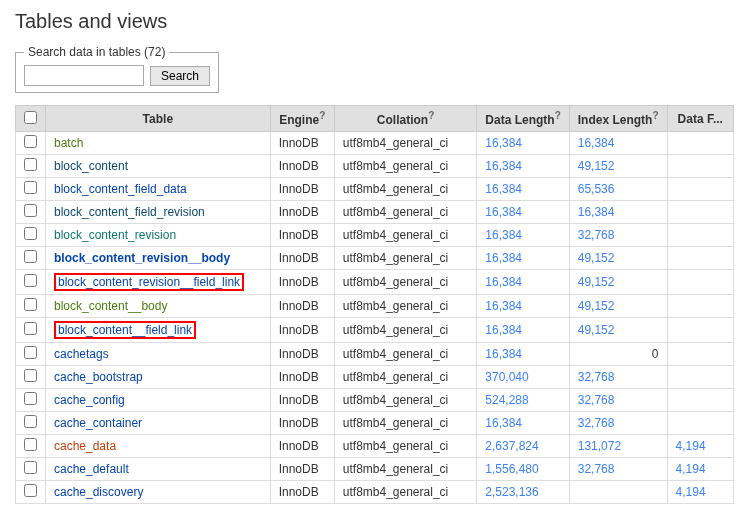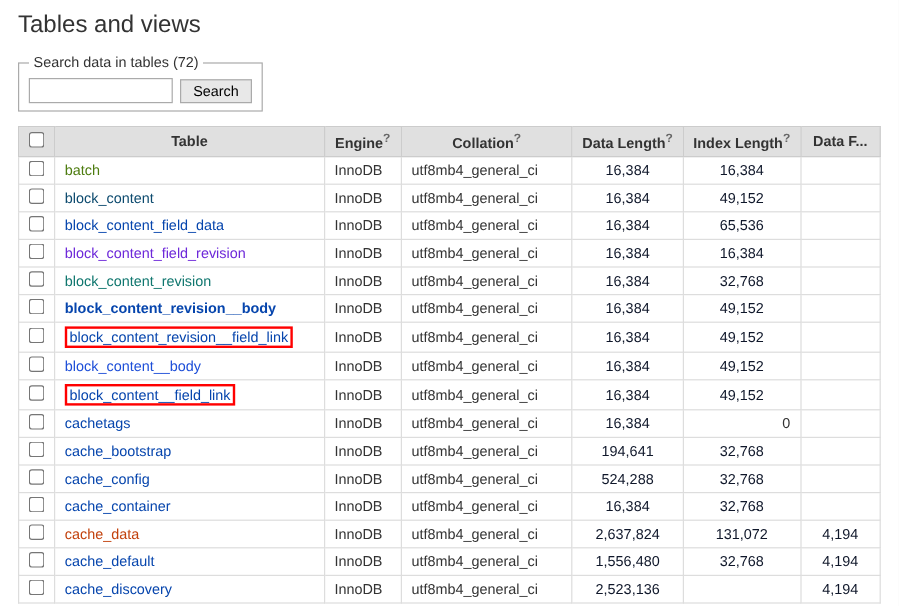--- a/index.html
+++ b/index.html
@@ -65,22 +65,22 @@
     }
     .data-table td {
       border: 1px solid #ddd;
       padding: 3px 8px;
     }
     .data-table td.table-name {
       color: #0645ad;
       cursor: pointer;
     }
     .data-table td.num {
-      text-align: center;
-      color: #0f172a;
+      text-align: left;
+      color: #3b82f6;
     }
     .data-table td.num-black {
       text-align: right;
       color: #333;
     }
     .checkbox-col {
       width: 22px;
       text-align: center;
     }
     .col-table { width: 240px; }
@@ -148,21 +148,21 @@
           <td class="checkbox-col"><input type="checkbox" style=""></td>
           <td class="table-name"><a href="#" style="color: rgb(6, 69, 173); text-decoration: none;">block_content_field_data</a></td>
           <td>InnoDB</td>
           <td>utf8mb4_general_ci</td>
           <td class="num">16,384</td>
           <td class="num">65,536</td>
           <td class="num"></td>
         </tr>
         <tr>
           <td class="checkbox-col"><input type="checkbox" style=""></td>
-          <td class="table-name"><a href="#" style="color: #6d28d9; text-decoration: none;">block_content_field_revision</a></td>
+          <td class="table-name"><a href="#" style="color: #0c4a6e; text-decoration: none;">block_content_field_revision</a></td>
           <td>InnoDB</td>
           <td>utf8mb4_general_ci</td>
           <td class="num">16,384</td>
           <td class="num">16,384</td>
           <td class="num"></td>
         </tr>
         <tr>
           <td class="checkbox-col"><input type="checkbox" style=""></td>
           <td class="table-name"><a href="#" style="color: #0f766e; text-decoration: none;">block_content_revision</a></td>
           <td>InnoDB</td>
@@ -184,21 +184,21 @@
           <td class="checkbox-col"><input type="checkbox" style=""></td>
           <td class="table-name"><span style="border: 2px solid red; padding: 0px 2px; display: inline-block;">block_content_revision__field_link</span></td>
           <td>InnoDB</td>
           <td>utf8mb4_general_ci</td>
           <td class="num">16,384</td>
           <td class="num">49,152</td>
           <td class="num"></td>
         </tr>
         <tr>
           <td class="checkbox-col"><input type="checkbox" style=""></td>
-          <td class="table-name"><a href="#" style="color: #1d4ed8; text-decoration: none;">block_content__body</a></td>
+          <td class="table-name"><a href="#" style="color: #4d7c0f; text-decoration: none;">block_content__body</a></td>
           <td>InnoDB</td>
           <td>utf8mb4_general_ci</td>
           <td class="num">16,384</td>
           <td class="num">49,152</td>
           <td class="num"></td>
         </tr>
         <tr>
           <td class="checkbox-col"><input type="checkbox" style=""></td>
           <td class="table-name"><span style="border: 2px solid red; padding: 0px 2px; display: inline-block;">block_content__field_link</span></td>
           <td>InnoDB</td>
@@ -214,21 +214,21 @@
           <td>utf8mb4_general_ci</td>
           <td class="num">16,384</td>
           <td class="num-black">0</td>
           <td class="num"></td>
         </tr>
         <tr>
           <td class="checkbox-col"><input type="checkbox" style=""></td>
           <td class="table-name"><a href="#" style="color: rgb(6, 69, 173); text-decoration: none;">cache_bootstrap</a></td>
           <td>InnoDB</td>
           <td>utf8mb4_general_ci</td>
-          <td class="num">194,641</td>
+          <td class="num">370,040</td>
           <td class="num">32,768</td>
           <td class="num"></td>
         </tr>
         <tr>
           <td class="checkbox-col"><input type="checkbox" style=""></td>
           <td class="table-name"><a href="#" style="color: rgb(6, 69, 173); text-decoration: none;">cache_config</a></td>
           <td>InnoDB</td>
           <td>utf8mb4_general_ci</td>
           <td class="num">524,288</td>
           <td class="num">32,768</td>

